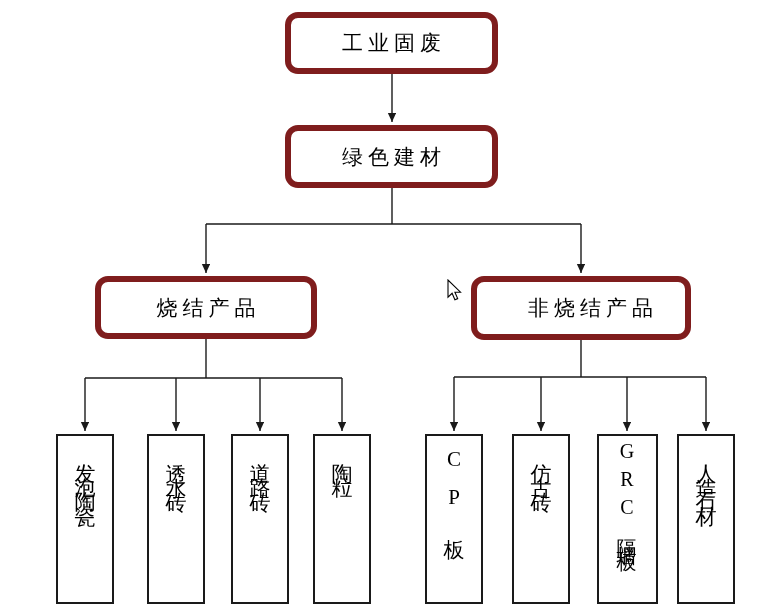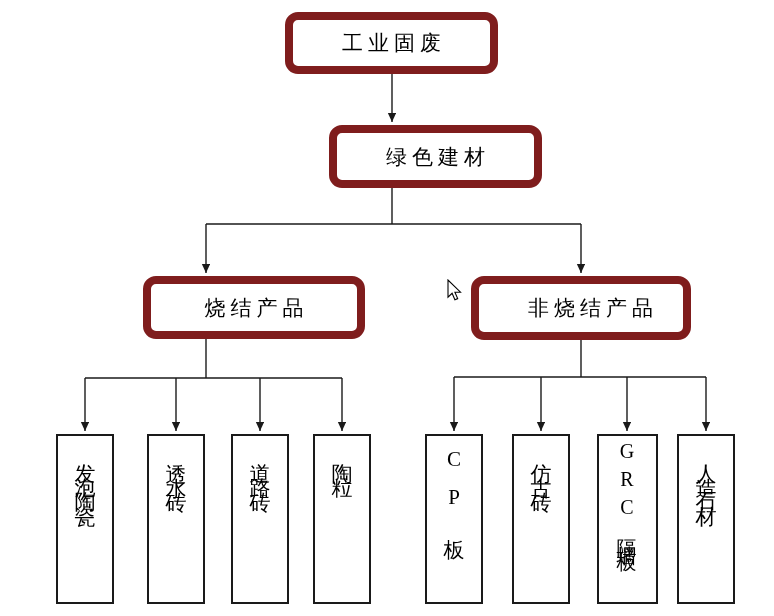--- a/index.html
+++ b/index.html
@@ -17,21 +17,21 @@
   }
   #connectors {
     position: absolute;
     left: 0; top: 0;
     width: 774px; height: 616px;
     pointer-events: none;
   }
   .rbox {
     position: absolute;
     box-sizing: border-box;
-    border: 8px solid #7f1d1d;
+    border: 6px solid #7f1d1d;
     border-radius: 13px;
     background: #ffffff;
     display: flex;
     align-items: center;
     justify-content: center;
     color: #000000;
   }
   .rbox .lbl {
     font-size: 21px;
     letter-spacing: 5px;
@@ -106,25 +106,25 @@
       <path d="M541,377 V431" marker-end="url(#ah)"></path>
       <path d="M627,377 V431" marker-end="url(#ah)"></path>
       <path d="M706,377 V431" marker-end="url(#ah)"></path>
     </g>
   </svg>
 
   <div class="rbox" style="left:285px; top:12px; width:213px; height:62px;">
     <span class="lbl">工业固废</span>
   </div>
 
-  <div class="rbox" style="left:285px; top:125px; width:213px; height:63px;margin-left:44px;">
+  <div class="rbox" style="left:285px; top:125px; width:213px; height:63px;">
     <span class="lbl">绿色建材</span>
   </div>
 
-  <div class="rbox" style="left:95px; top:276px; width:222px; height:63px;margin-left:48px;">
+  <div class="rbox" style="left:95px; top:276px; width:222px; height:63px;">
     <span class="lbl">烧结产品</span>
   </div>
   <div class="rbox" style="left:471px; top:276px; width:220px; height:64px;padding-left:19px;">
     <span class="lbl">非烧结产品</span>
   </div>
 
   <div class="leaf" style="left:56px;">
     <span class="lbl">发泡陶瓷</span>
   </div>
   <div class="leaf" style="left:147px;">

